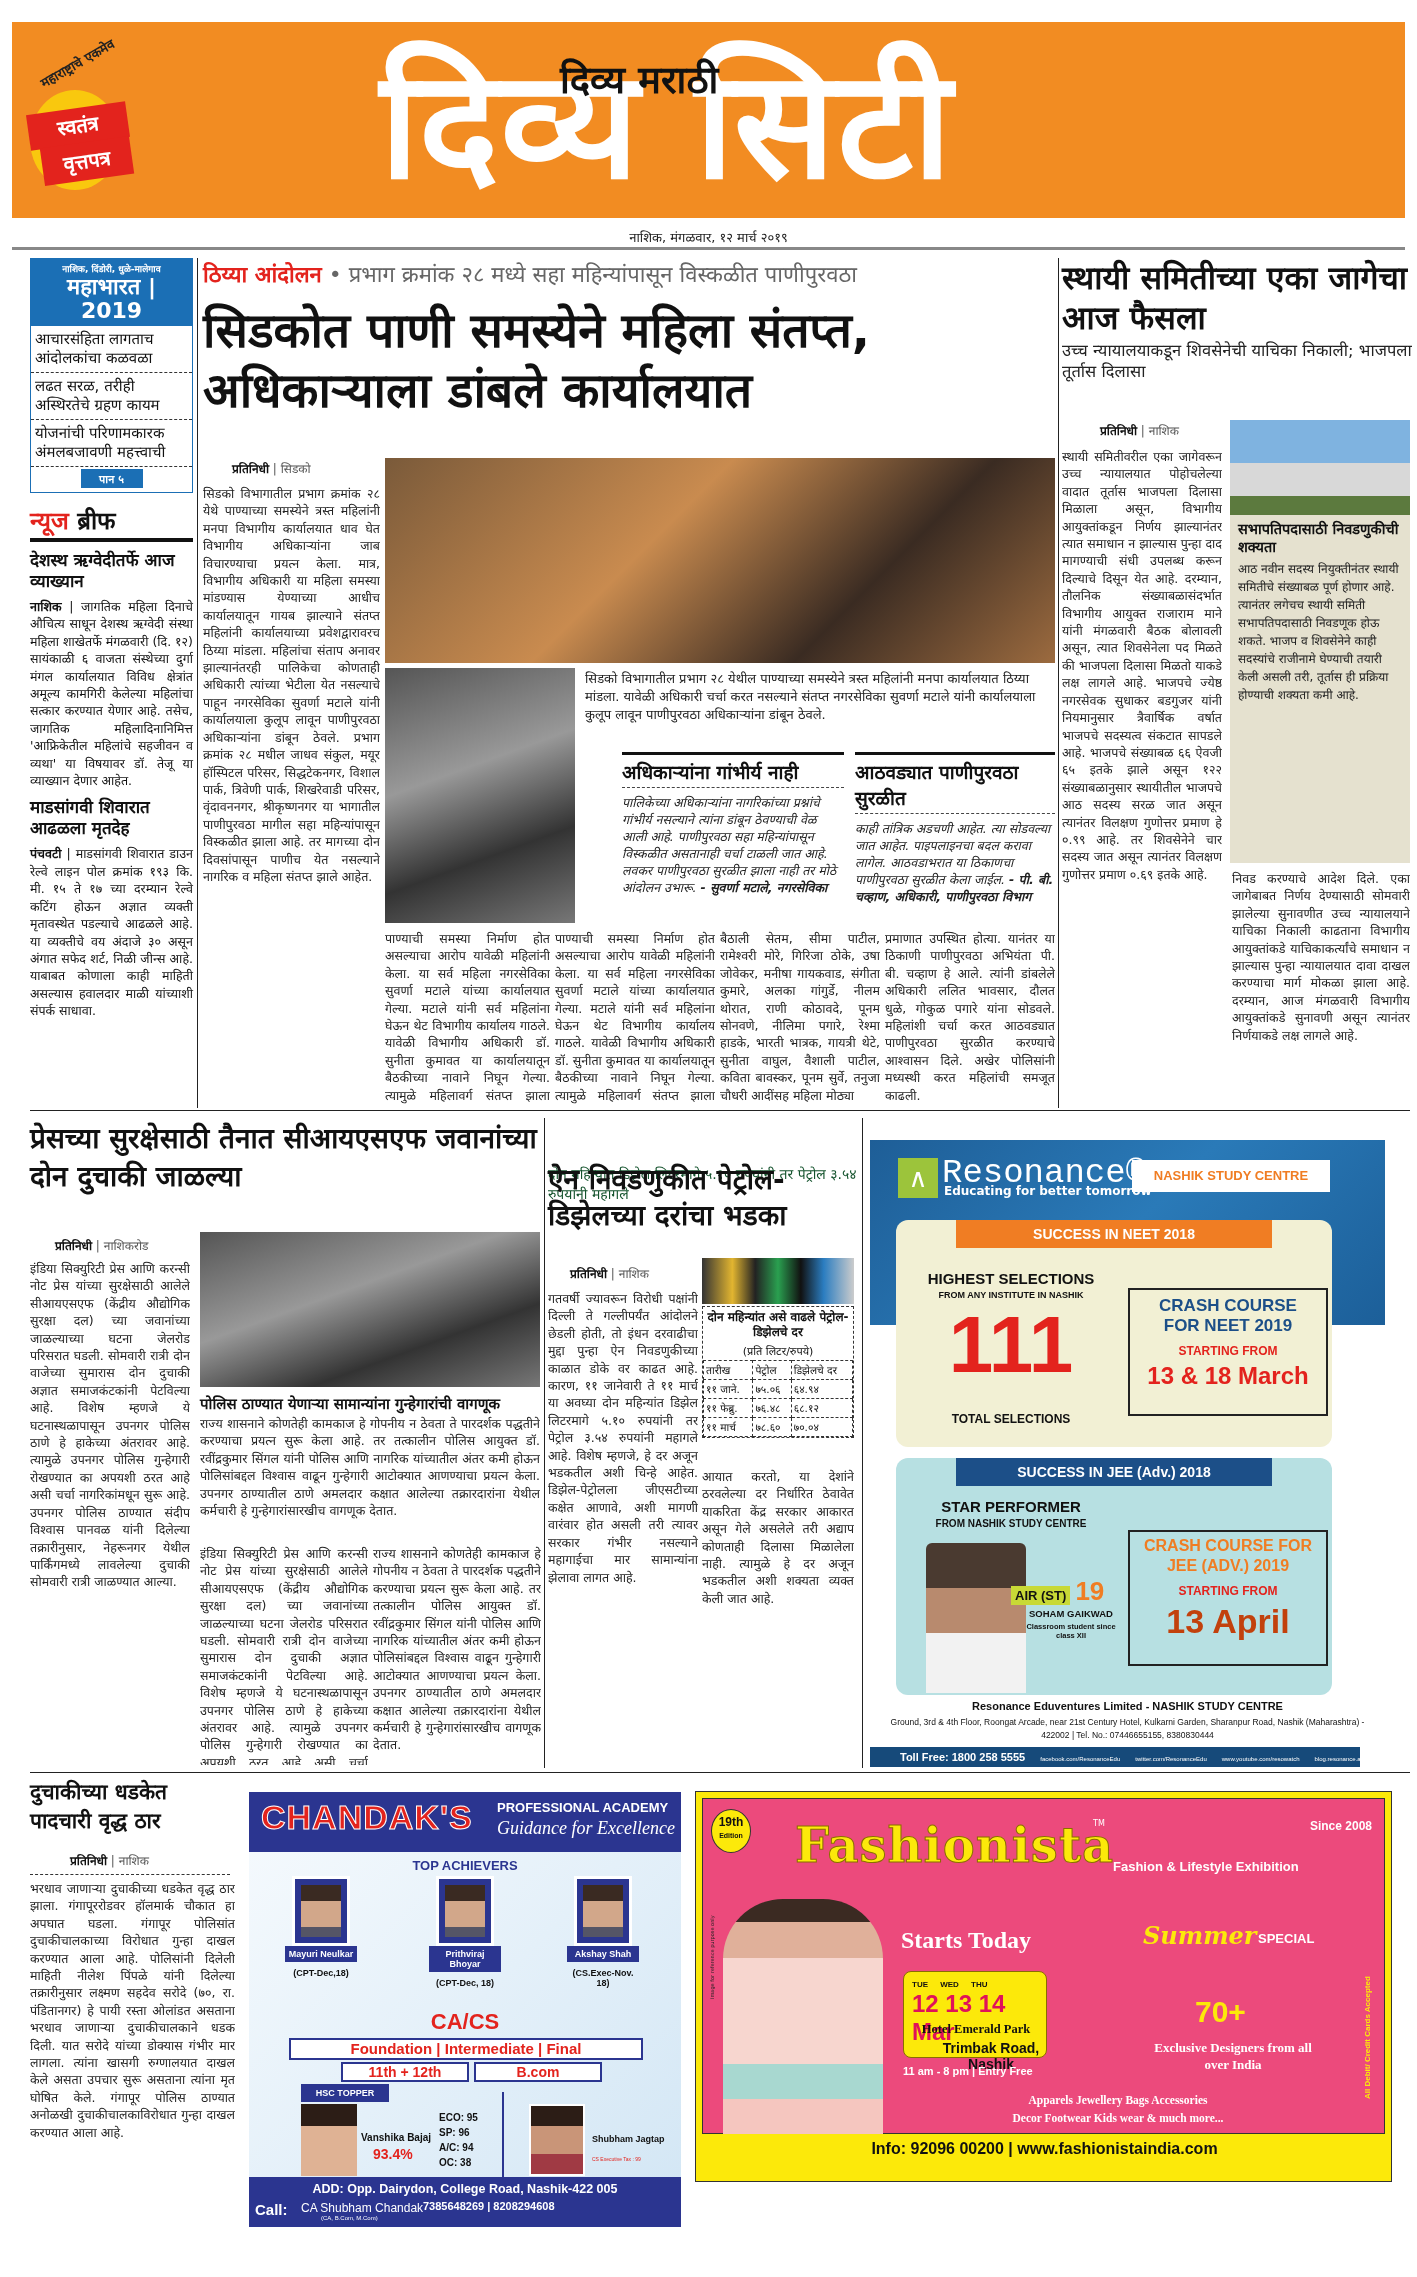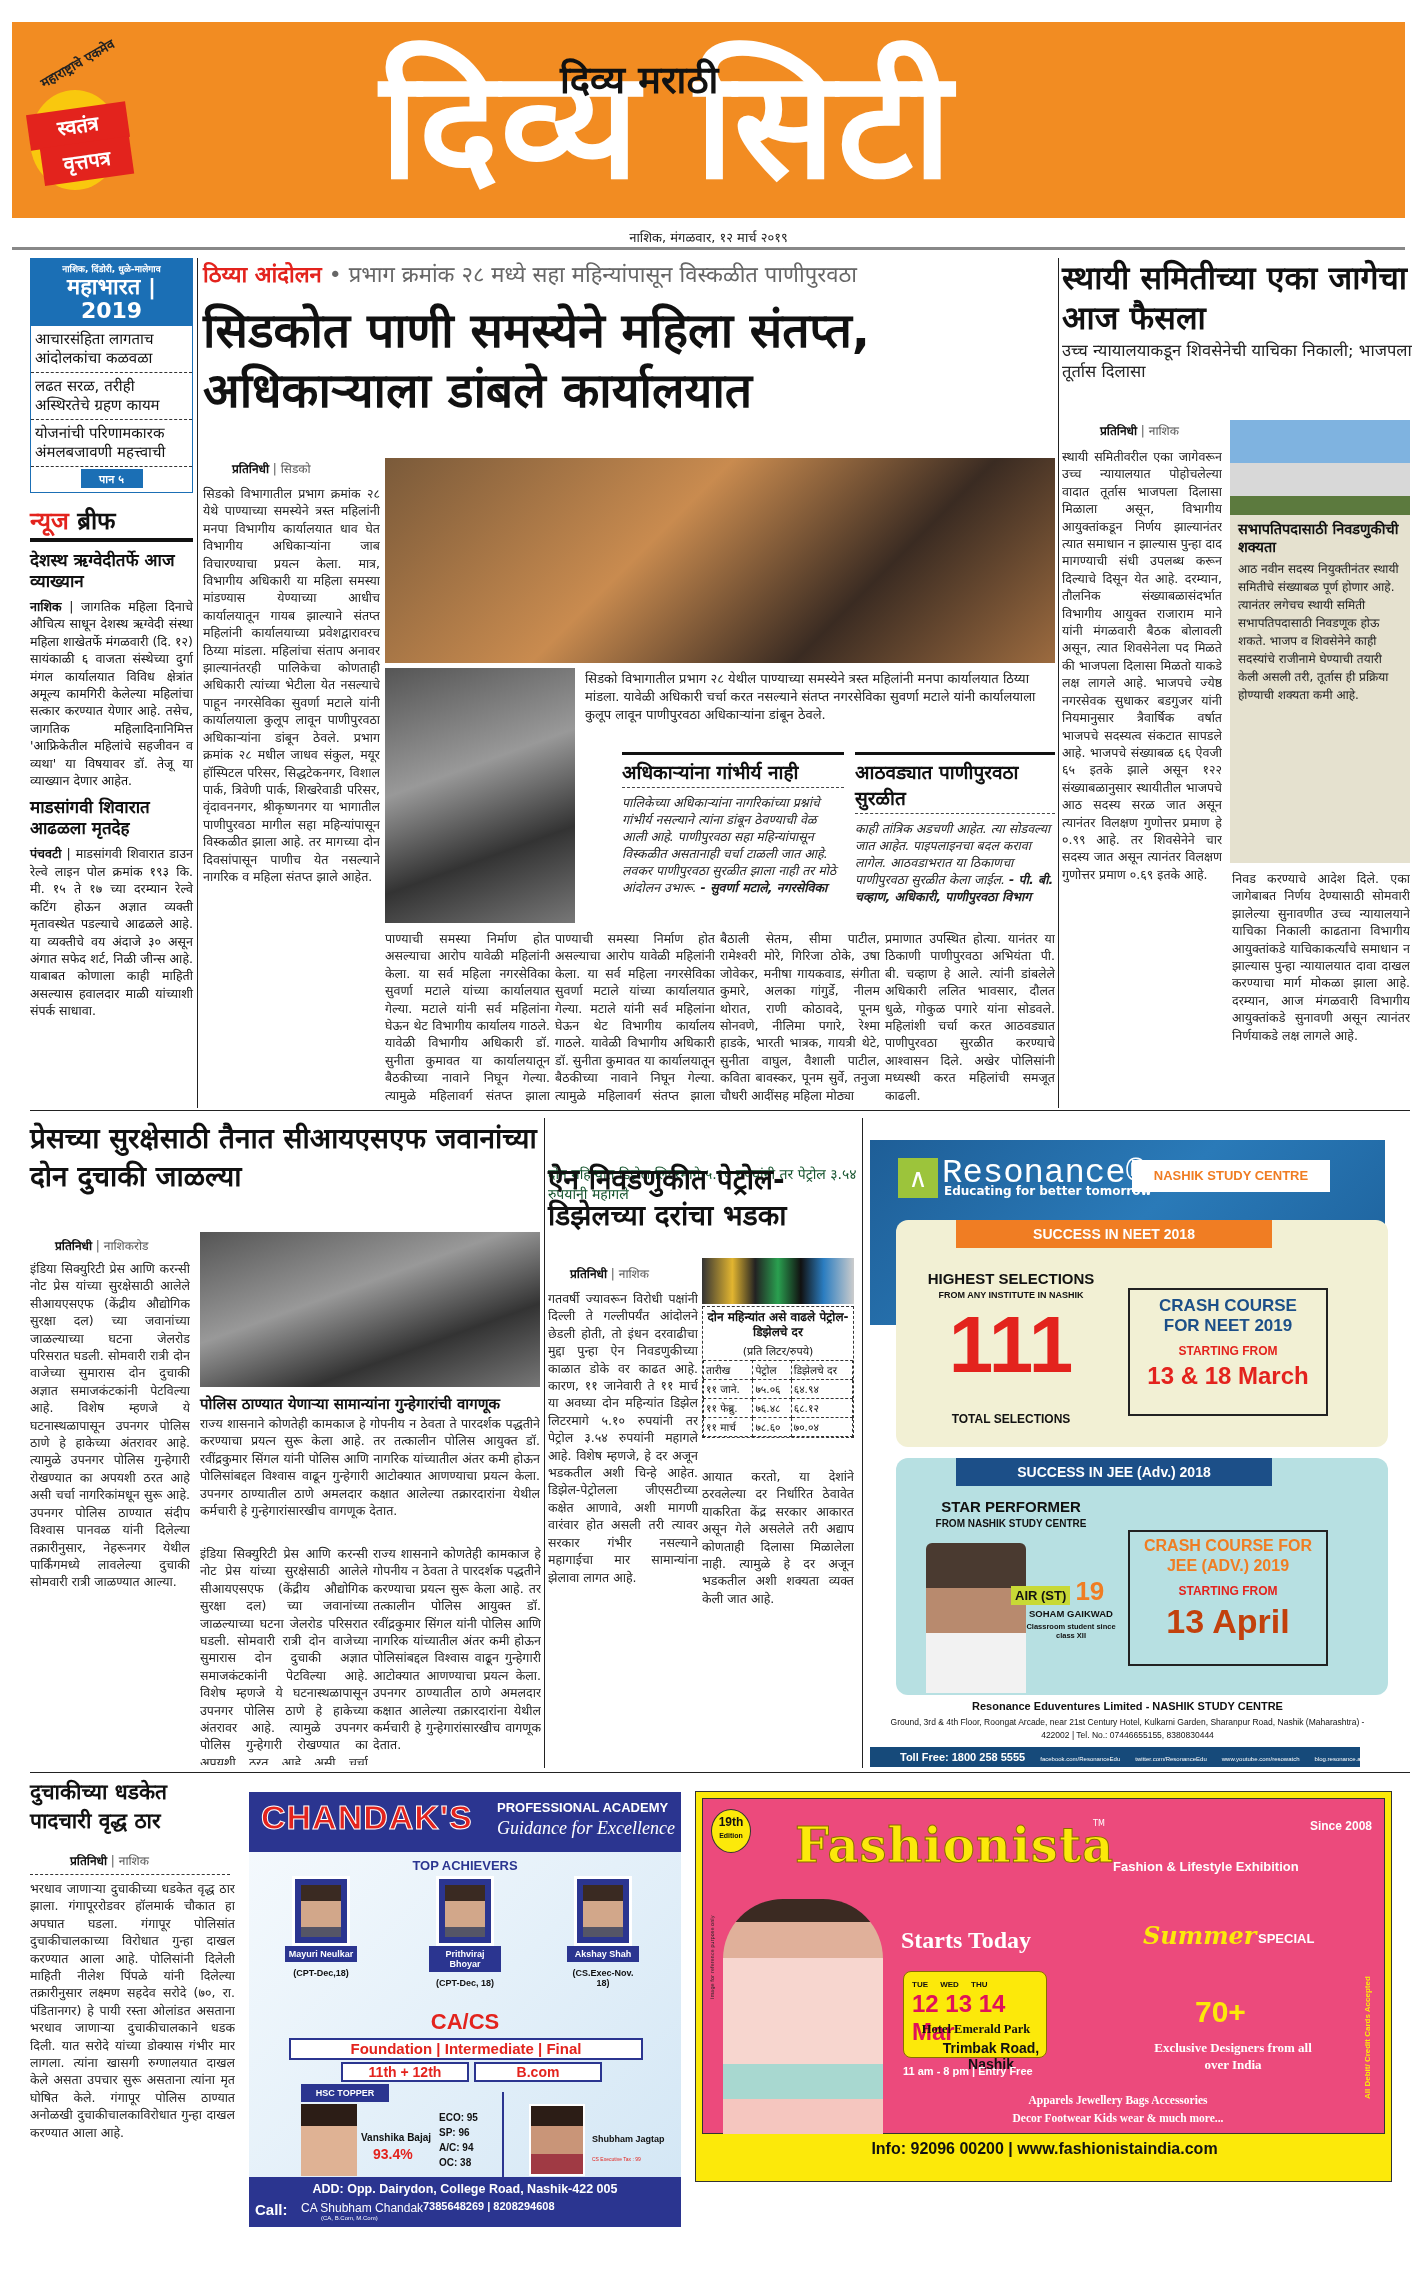--- a/index.html
+++ b/index.html
@@ -65,21 +65,21 @@
   #fuel-table table { width: 100%; border-collapse: collapse; }
   #fuel-table td, #fuel-table th { border: 1px dashed #333; padding: 2px 2px; font-weight: normal; text-align: left; font-size: 10.5px; }
 
   
   #res-ad { left: 870px; top: 1140px; width: 515px; height: 640px; background: #fff; }
   #res-top { position: absolute; left: 0; top: 0; width: 515px; height: 185px; background: linear-gradient(135deg, #1e5e97, #2a7ab8 50%, #1c5f99); }
   #res-logo { position: absolute; left: 28px; top: 18px; width: 40px; height: 40px; background: #9cc43b; color: #fff; font-size: 26px; text-align: center; line-height: 40px; }
   #res-name { position: absolute; left: 72px; top: 14px; font-size: 34px; color: #fff; font-family: Liberation Mono, monospace; }
   #res-tag { position: absolute; left: 74px; top: 44px; font-size: 12px; color: #fff; font-weight: bold; }
   #res-centre { position: absolute; left: 262px; top: 20px; width: 198px; height: 32px; background: #fff; color: #f07d23; font-weight: bold; font-size: 13px; text-align: center; line-height: 32px; font-family: "Liberation Sans", sans-serif; }
-  .res-card { position: absolute; left: 26px; width: 492px; border-radius: 12px; }
+  .res-card { position: absolute; left: 26px; width: 436px; border-radius: 12px; }
   #res-neet { top: 80px; height: 227px; background: #f2f0d4; }
   #res-jee { top: 318px; height: 237px; background: #b7e0e2; }
   .res-banner { position: absolute; left: 60px; top: 0; width: 316px; height: 28px; color: #fff; font-weight: bold; font-size: 14px; text-align: center; line-height: 28px; font-family: "Liberation Sans", sans-serif; }
   #res-neet .res-banner { background: #f07d23; }
   #res-jee .res-banner { background: #1c4f88; }
   .res-l1 { position: absolute; font-weight: bold; font-family: "Liberation Sans", sans-serif; }
   .res-box { position: absolute; border: 2px solid #222; text-align: center; font-family: "Liberation Sans", sans-serif; font-weight: bold; }
   #res-photo { position: absolute; left: 30px; top: 85px; width: 100px; height: 150px; background: linear-gradient(180deg, #4a3a30 0 30%, #b88a6e 30% 60%, #f2f2f2 60%); border-radius: 6px 6px 0 0; }
   #res-air { position: absolute; left: 115px; top: 118px; }
   #res-air .tag { display: inline-block; background: #c8d936; color: #111; font-weight: bold; font-size: 13px; padding: 2px 4px; font-family: "Liberation Sans", sans-serif; }

